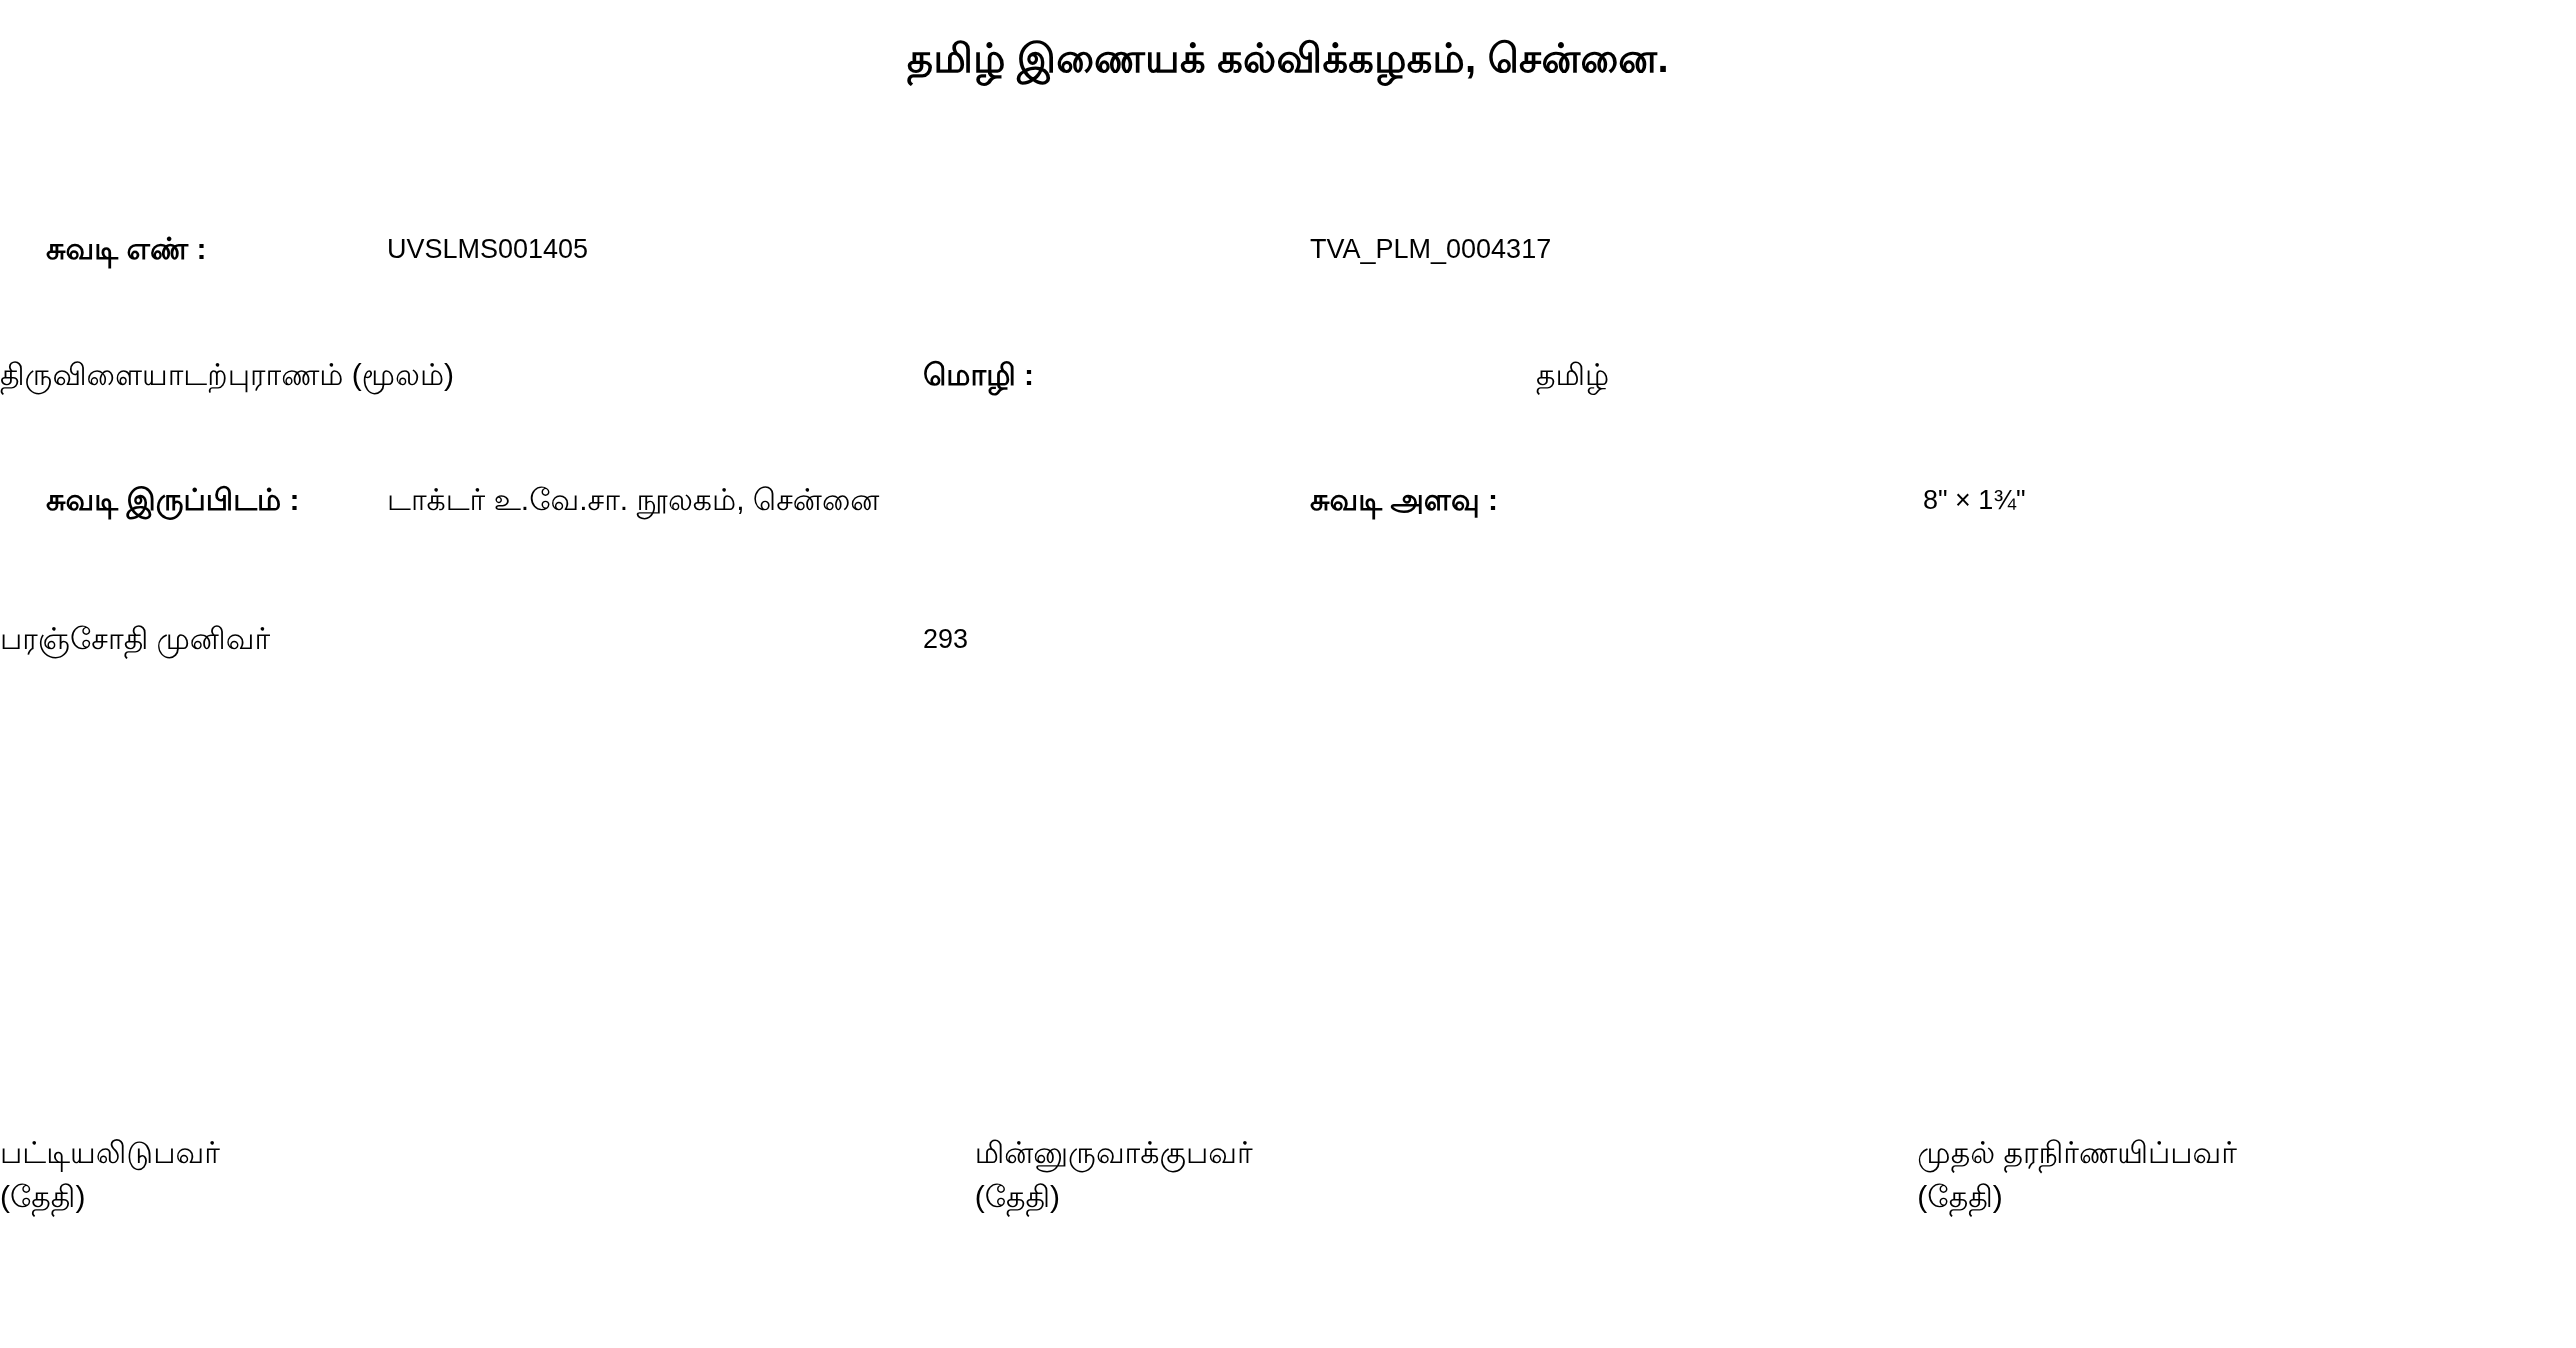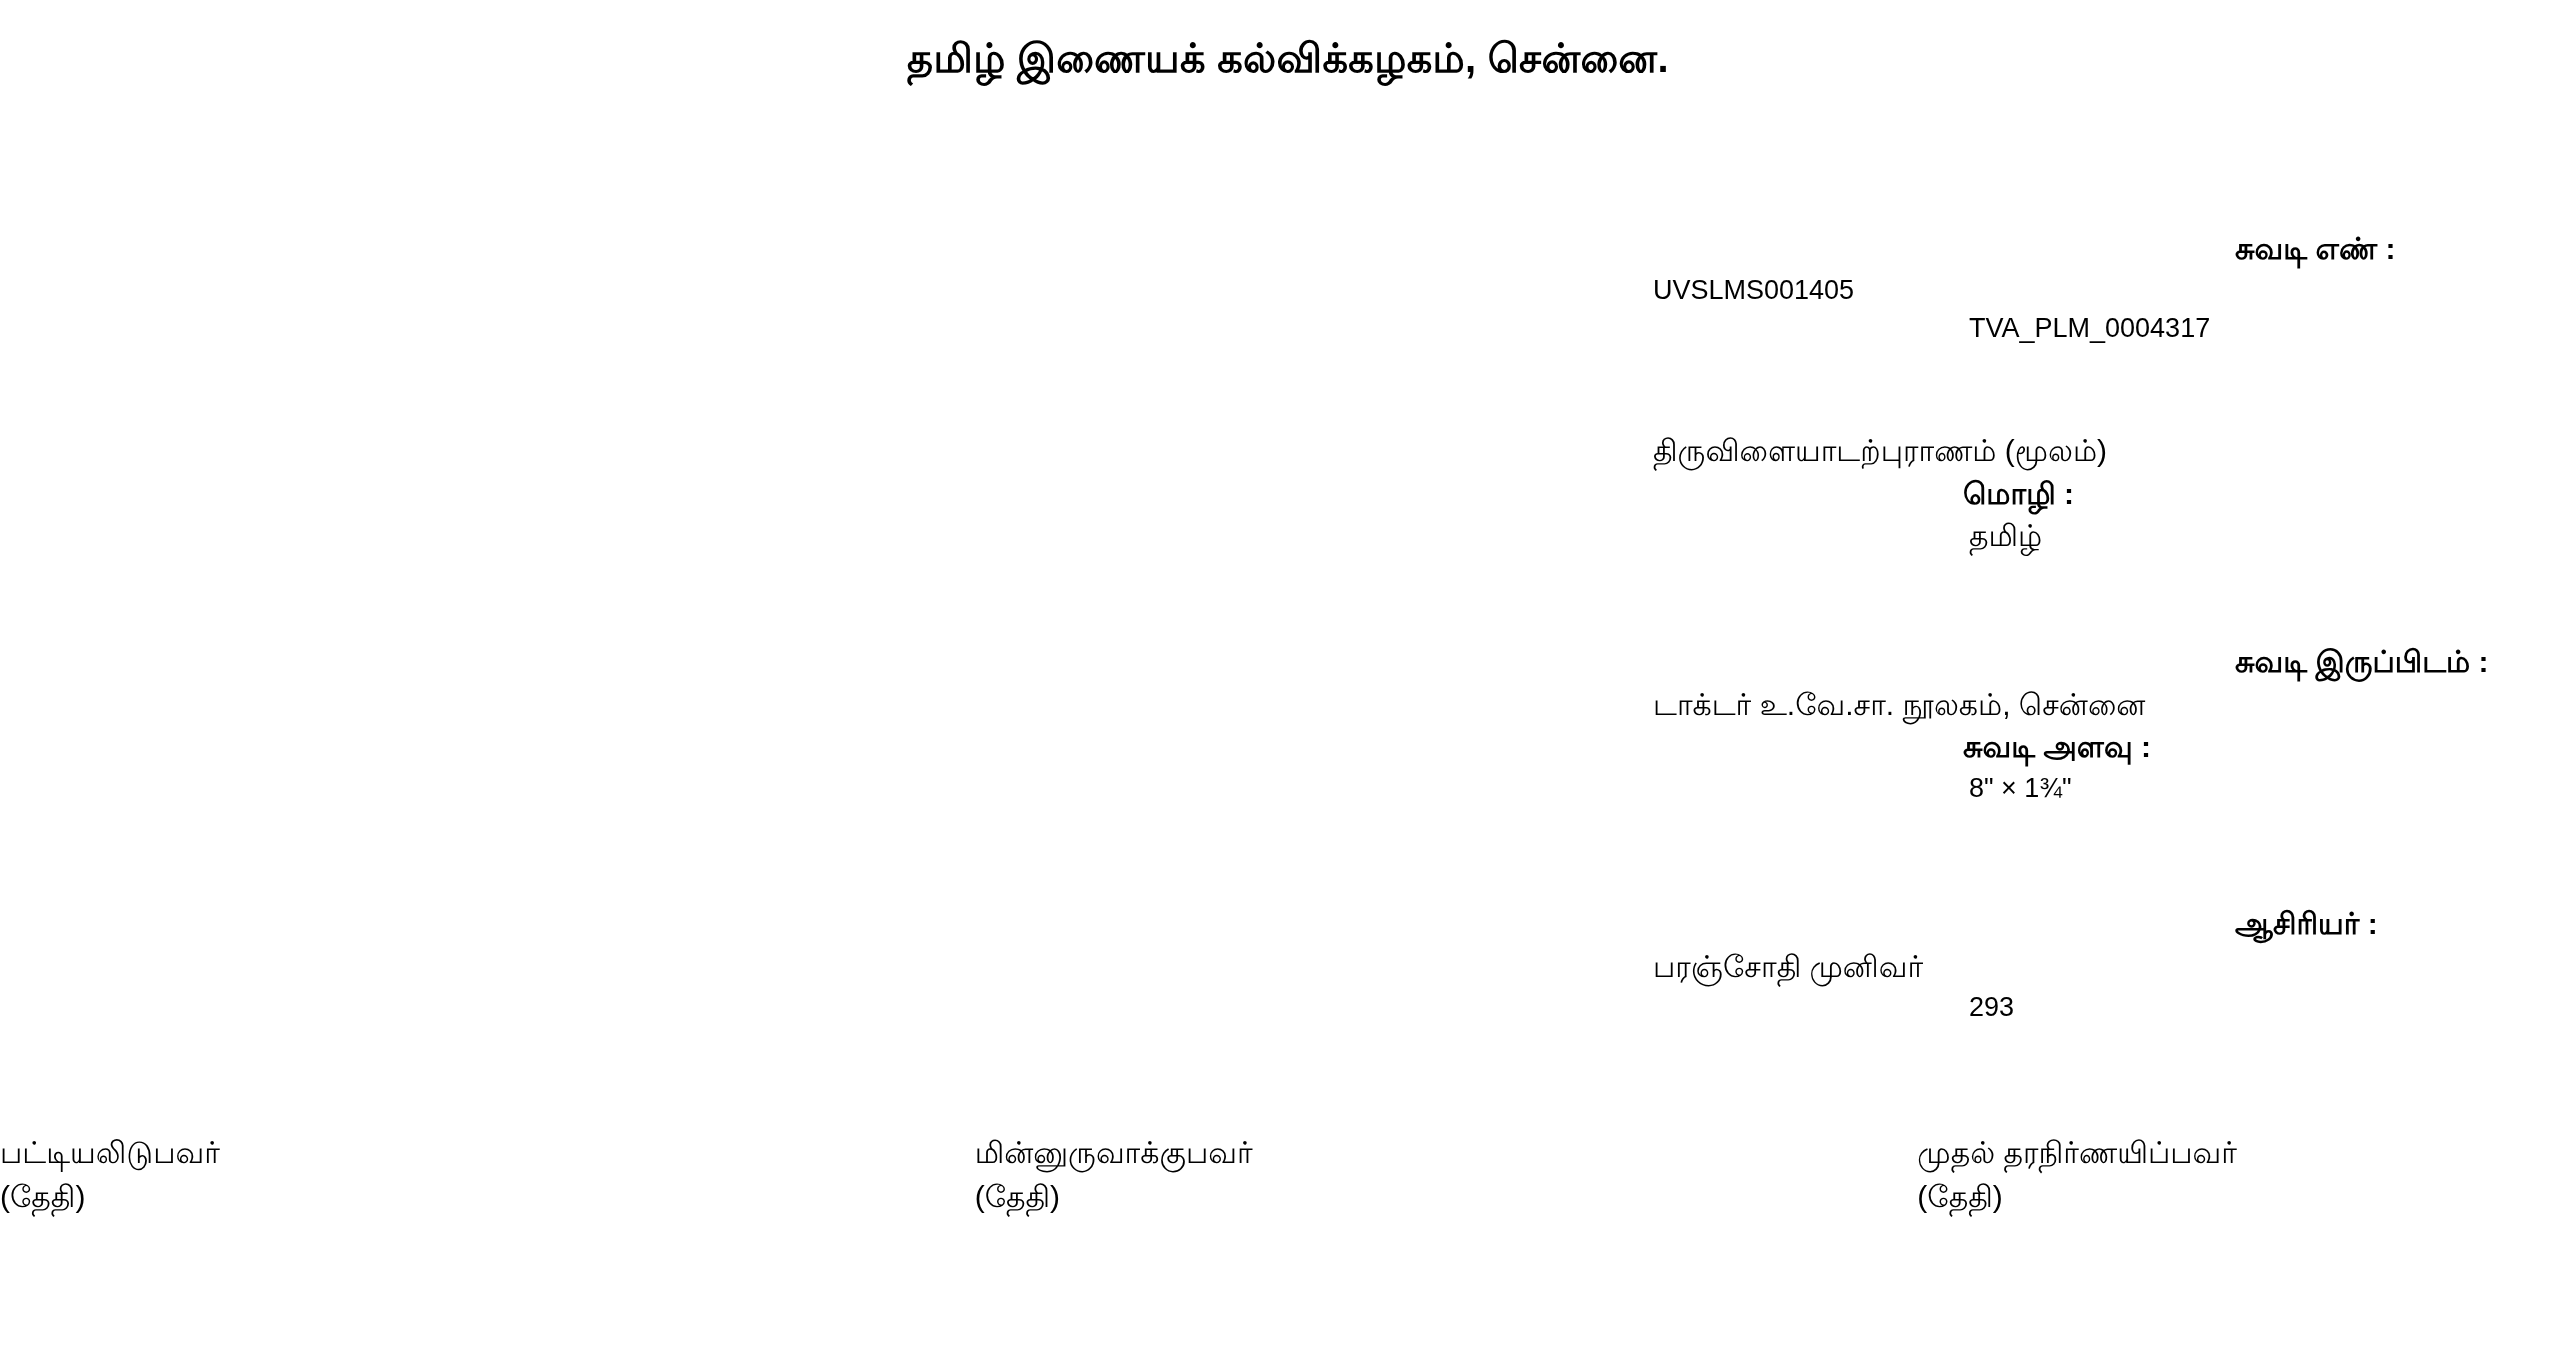--- a/index.html
+++ b/index.html
@@ -31,22 +31,22 @@
     line-height: 1.2;
   }
   .meta-grid {
     position: absolute;
     top: 194px;
     left: 0;
     width: 2576px;
   }
   .meta-row {
     display: flex;
-    flex-direction: column;
-    align-items: flex-end;
+    flex-direction: row;
+    align-items: center;
     margin-bottom: 83px;
   }
   .cell-label {
     font-weight: bold;
     font-size: 30px;
     line-height: 1.42;
   }
   .cell-value {
     font-size: 30px;
     line-height: 1.42;
@@ -119,21 +119,20 @@
     </div>
 
     <div class="meta-row row-size">
       <div class="cell-label col-a-label">சுவடி இருப்பிடம் :</div>
       <div class="cell-value col-a-value">டாக்டர் உ.வே.சா. நூலகம், சென்னை</div>
       <div class="cell-label col-b-label">சுவடி அளவு :</div>
       <div class="cell-value col-b-value value-small">8" × 1¾"</div>
     </div>
 
     <div class="meta-row">
-      <div class="cell-label col-a-label">ஆசிரியர் :</div>
       <div class="cell-value col-a-value">பரஞ்சோதி முனிவர்</div>
       <div class="cell-value col-b-value value-small">293</div>
     </div>
 
   </div>
 
   <div class="signatures">
     <div class="sig-block sig-1">
       <span>பட்டியலிடுபவர்</span>
       <span class="sig-date">(தேதி)</span>

